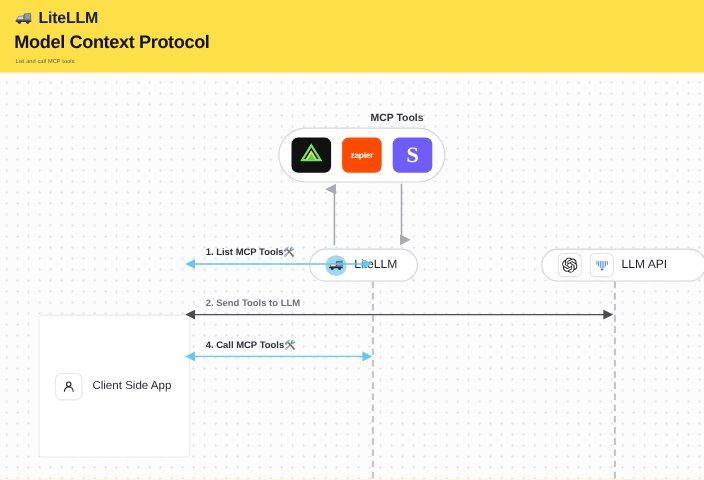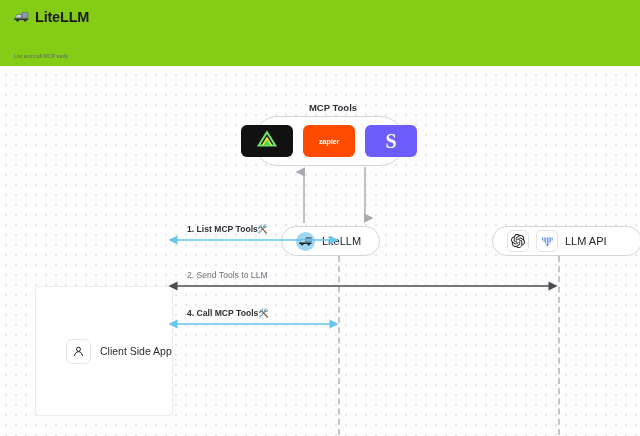--- a/index.html
+++ b/index.html
@@ -9,21 +9,21 @@
   }
   body {
     font-family: "Liberation Sans", sans-serif;
     -webkit-font-smoothing: antialiased;
   }
   #app {
     position: relative;
     width: 640px;
     height: 436px;
     overflow: hidden;
-    background: #84cc16;
+    background: #fde047;
   }
 
   
   .brand {
     position: absolute;
     left: 14px;
     top: 7px;
     display: flex;
     align-items: center;
     gap: 6px;
@@ -70,42 +70,42 @@
     background-size: 10px 10px;
     background-position: 1px 4px;
   }
 
   
   .mcp-label {
     position: absolute;
     left: 281px;
     top: 36px;
     width: 104px;
-    text-align: center;
+    text-align: right;
     font-size: 9.5px;
     font-weight: 600;
     color: #2f3136;
   }
   .mcp-box {
     position: absolute;
     left: 253px;
     top: 50px;
     width: 152px;
     height: 50px;
     box-sizing: border-box;
     border: 1.4px solid #d3d5da;
     border-radius: 25px;
     background: #ffffff;
     display: flex;
     align-items: center;
     justify-content: center;
     gap: 10px;
   }
   .tool-tile {
-    width: 52px;
+    width: 36px;
     height: 32px;
     border-radius: 6px;
     display: flex;
     align-items: center;
     justify-content: center;
     overflow: hidden;
     flex: none;
   }
   .tile-dark   { background: #111111; }
   .tile-orange { background: #ff4a00; }
@@ -184,21 +184,21 @@
     top: 220px;
     width: 138px;
     height: 130px;
     box-sizing: border-box;
     border: 1.2px solid #ececee;
     border-radius: 4px;
     background: #ffffff;
     display: flex;
     align-items: center;
     gap: 9px;
-    padding-left: 30px;
+    padding-left: 14px;
   }
   .person-badge {
     width: 23px;
     height: 23px;
     border-radius: 6px;
     border: 1px solid #e7e8ea;
     background: #ffffff;
     display: flex;
     align-items: center;
     justify-content: center;
@@ -223,21 +223,21 @@
   .conn svg { display: block; overflow: visible; }
 
   .edge-label {
     position: absolute;
     font-size: 8.6px;
     font-weight: 600;
     color: #2f3136;
     background: transparent;
     white-space: nowrap;
   }
-  .edge-label.muted { color: #70737a; font-weight: 400; }
+  .edge-label.muted { color: #70737a; font-weight: 700; }
   .edge-label .emoji { font-size: 8.6px; }
 </style>
 </head>
 <body>
 
 <div id="app">
 
   <div class="brand">
     <span class="brand-logo">
       <svg width="15" height="11" viewBox="0 0 15 11">
@@ -245,20 +245,21 @@
         <path d="M3.2 3.9 L7.2 3.7 L7.2 6.4 L1.6 6.6 Z" fill="#ccd4de"></path>
         <path d="M8.4 1.7 L13.7 1.6 L13.8 6.7 L8.4 6.8 Z" fill="#8d99a8"></path>
         <rect x="0" y="7.4" width="14.6" height="1.5" rx="0.6" fill="#2f3743"></rect>
         <circle cx="3.6" cy="9.3" r="1.45" fill="#2b3440"></circle>
         <circle cx="11.2" cy="9.3" r="1.45" fill="#2b3440"></circle>
       </svg>
     </span>
     <span class="brand-name">LiteLLM</span>
   </div>
 
+  <div class="page-title">Model Context Protocol</div>
   <div class="page-subtitle">List and call MCP tools</div>
 
   <div class="canvas">
 
     <div class="lifeline" id="lifeline-litellm"></div>
     <div class="lifeline" id="lifeline-llmapi"></div>
 
     <div class="mcp-label">MCP Tools</div>
     <div class="mcp-box">
 

